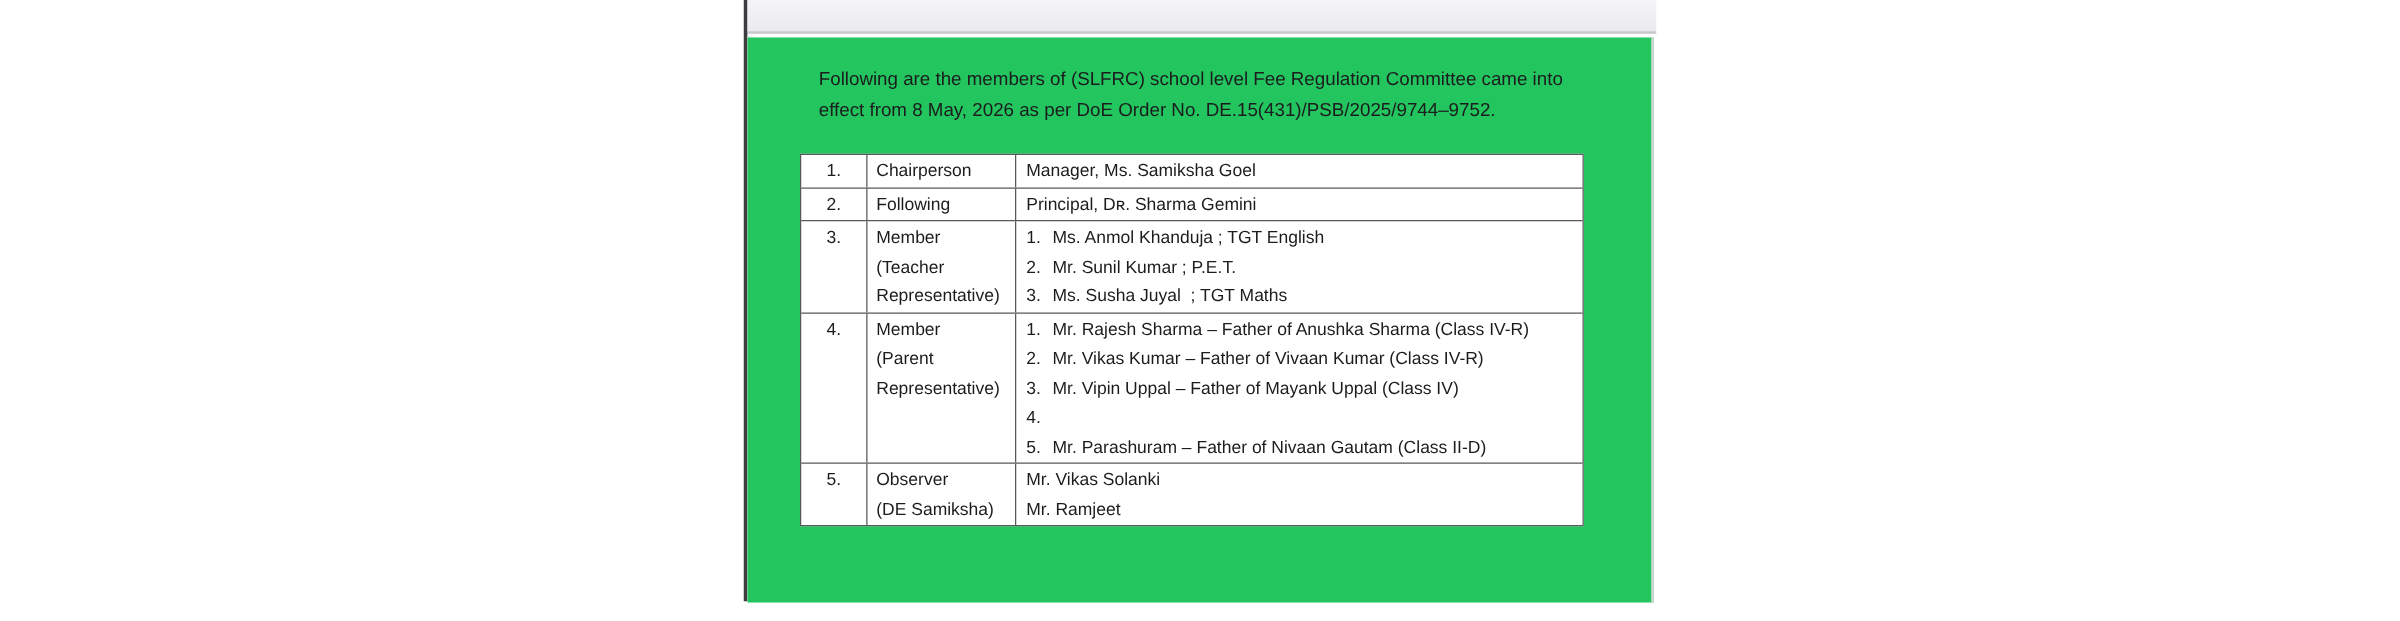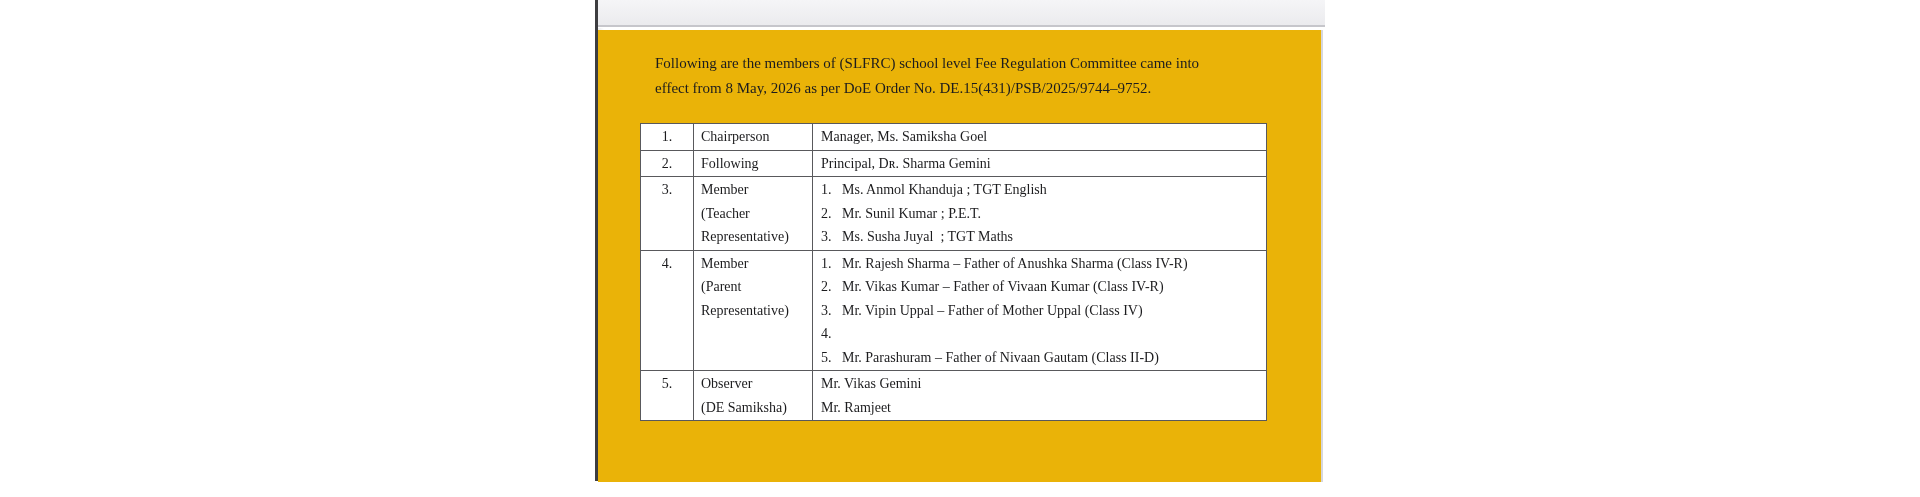--- a/index.html
+++ b/index.html
@@ -28,23 +28,22 @@
     content:"";position:absolute;left:3px;top:28px;width:6px;height:453px;
     background:linear-gradient(to right,#ededee,rgba(255,255,255,0));
   }
   .top-band{
     position:absolute;left:598px;top:0;width:727px;height:27px;
     background:linear-gradient(var(--band-top),var(--band-bottom));
     border-bottom:2px solid var(--band-border);
   }
   .page{
     position:absolute;left:598px;top:30px;width:725px;height:452px;
-    background:#eab308;
+    background:#22c55e;
     border-right:2px solid var(--page-right-border);
-    font-family:Liberation Serif, serif;
   }
   .heading{position:absolute;left:57px;top:21px}
   .hline{
     white-space:pre;font-size:15px;line-height:25px;color:var(--text);
   }
   .tbl{
     position:absolute;left:42px;top:93px;width:627px;
     border:1px solid var(--table-border);background:#fff;
   }
   .trow{display:flex;border-bottom:1px solid var(--table-border)}
@@ -132,42 +131,42 @@
           <div class="member-line">
             <span class="mnum line">1.</span>
             <span class="mtext line">Mr. Rajesh Sharma – Father of Anushka Sharma (Class IV-R)</span>
           </div>
           <div class="member-line">
             <span class="mnum line">2.</span>
             <span class="mtext line">Mr. Vikas Kumar – Father of Vivaan Kumar (Class IV-R)</span>
           </div>
           <div class="member-line">
             <span class="mnum line">3.</span>
-            <span class="mtext line">Mr. Vipin Uppal – Father of Mother Uppal (Class IV)</span>
+            <span class="mtext line">Mr. Vipin Uppal – Father of Mayank Uppal (Class IV)</span>
           </div>
           <div class="member-line">
             <span class="mnum line">4.</span>
           </div>
           <div class="member-line">
             <span class="mnum line">5.</span>
             <span class="mtext line">Mr. Parashuram – Father of Nivaan Gautam (Class II-D)</span>
           </div>
         </div>
       </div>
       <div class="trow">
         <div class="cell c1">
           <div class="line">5.</div>
         </div>
         <div class="cell c2">
           <div class="line">Observer</div>
           <div class="line">(DE Samiksha)</div>
         </div>
         <div class="cell c3">
           <div class="member-line">
-            <span class="mtext line">Mr. Vikas Gemini</span>
+            <span class="mtext line">Mr. Vikas Solanki</span>
           </div>
           <div class="member-line">
             <span class="mtext line">Mr. Ramjeet</span>
           </div>
         </div>
       </div>
     </div>
 </div>
 
 </body></html>

